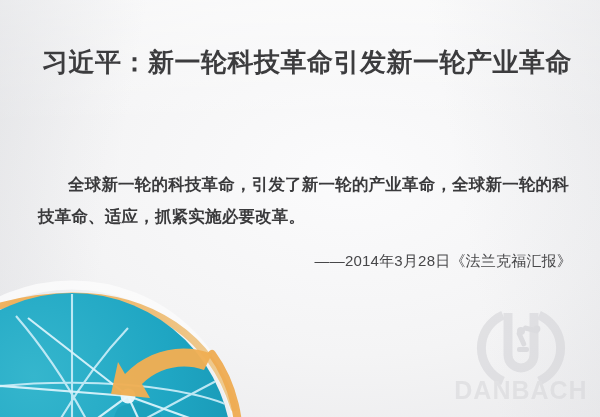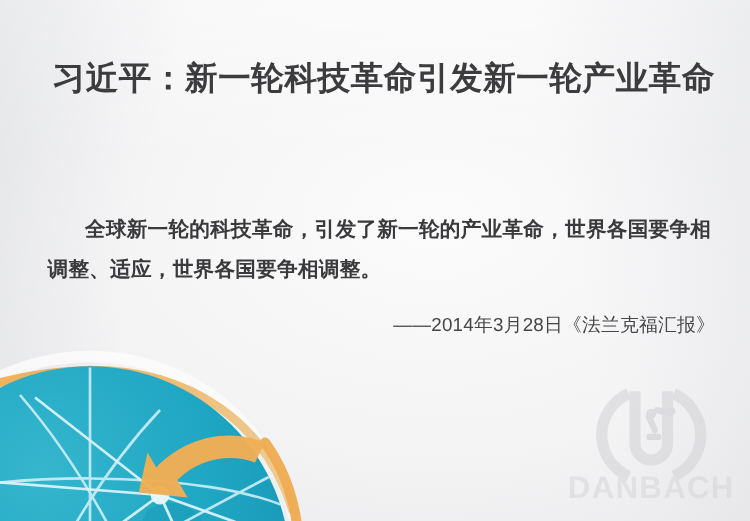--- a/index.html
+++ b/index.html
@@ -188,21 +188,21 @@
         <path d="M 330 96 C 352 126, 360 166, 356 200" fill="none" stroke="#eeab51" stroke-width="8" stroke-linecap="round" opacity="0.95"></path>
         <path d="M 243 116 C 266 92, 300 84, 330 96 L 322 112
                  C 300 104, 276 110, 260 126 L 268 140
                  L 229 136 L 236 104 Z" fill="#f0ae54" opacity="0.97"></path>
       </g>
     </svg>
   </div>
 
   <div class="title">习近平：新一轮科技革命引发新一轮产业革命</div>
 
-  <div class="body-text">全球新一轮的科技革命，引发了新一轮的产业革命，世界各国要争相调整、适应，世界各国要争相调整。</div>
+  <div class="body-text">全球新一轮的科技革命，引发了新一轮的产业革命，全球新一轮的科技革命、适应，抓紧实施必要改革。</div>
 
   <div class="attribution">——2014年3月28日《法兰克福汇报》</div>
 
   <div class="watermark">
     <svg class="wm-logo" viewBox="0 0 96 78">
       <g fill="none" stroke="#d2d2d6" stroke-width="9">
         <path d="M 30 6 A 36 36 0 0 0 30 72"></path>
         <path d="M 66 6 A 36 36 0 0 1 66 72"></path>
       </g>
       <path d="M 35 4 L 35 46 A 13 13 0 0 0 61 46 L 61 4" fill="none" stroke="#d2d2d6" stroke-width="9" stroke-linecap="butt"></path>

